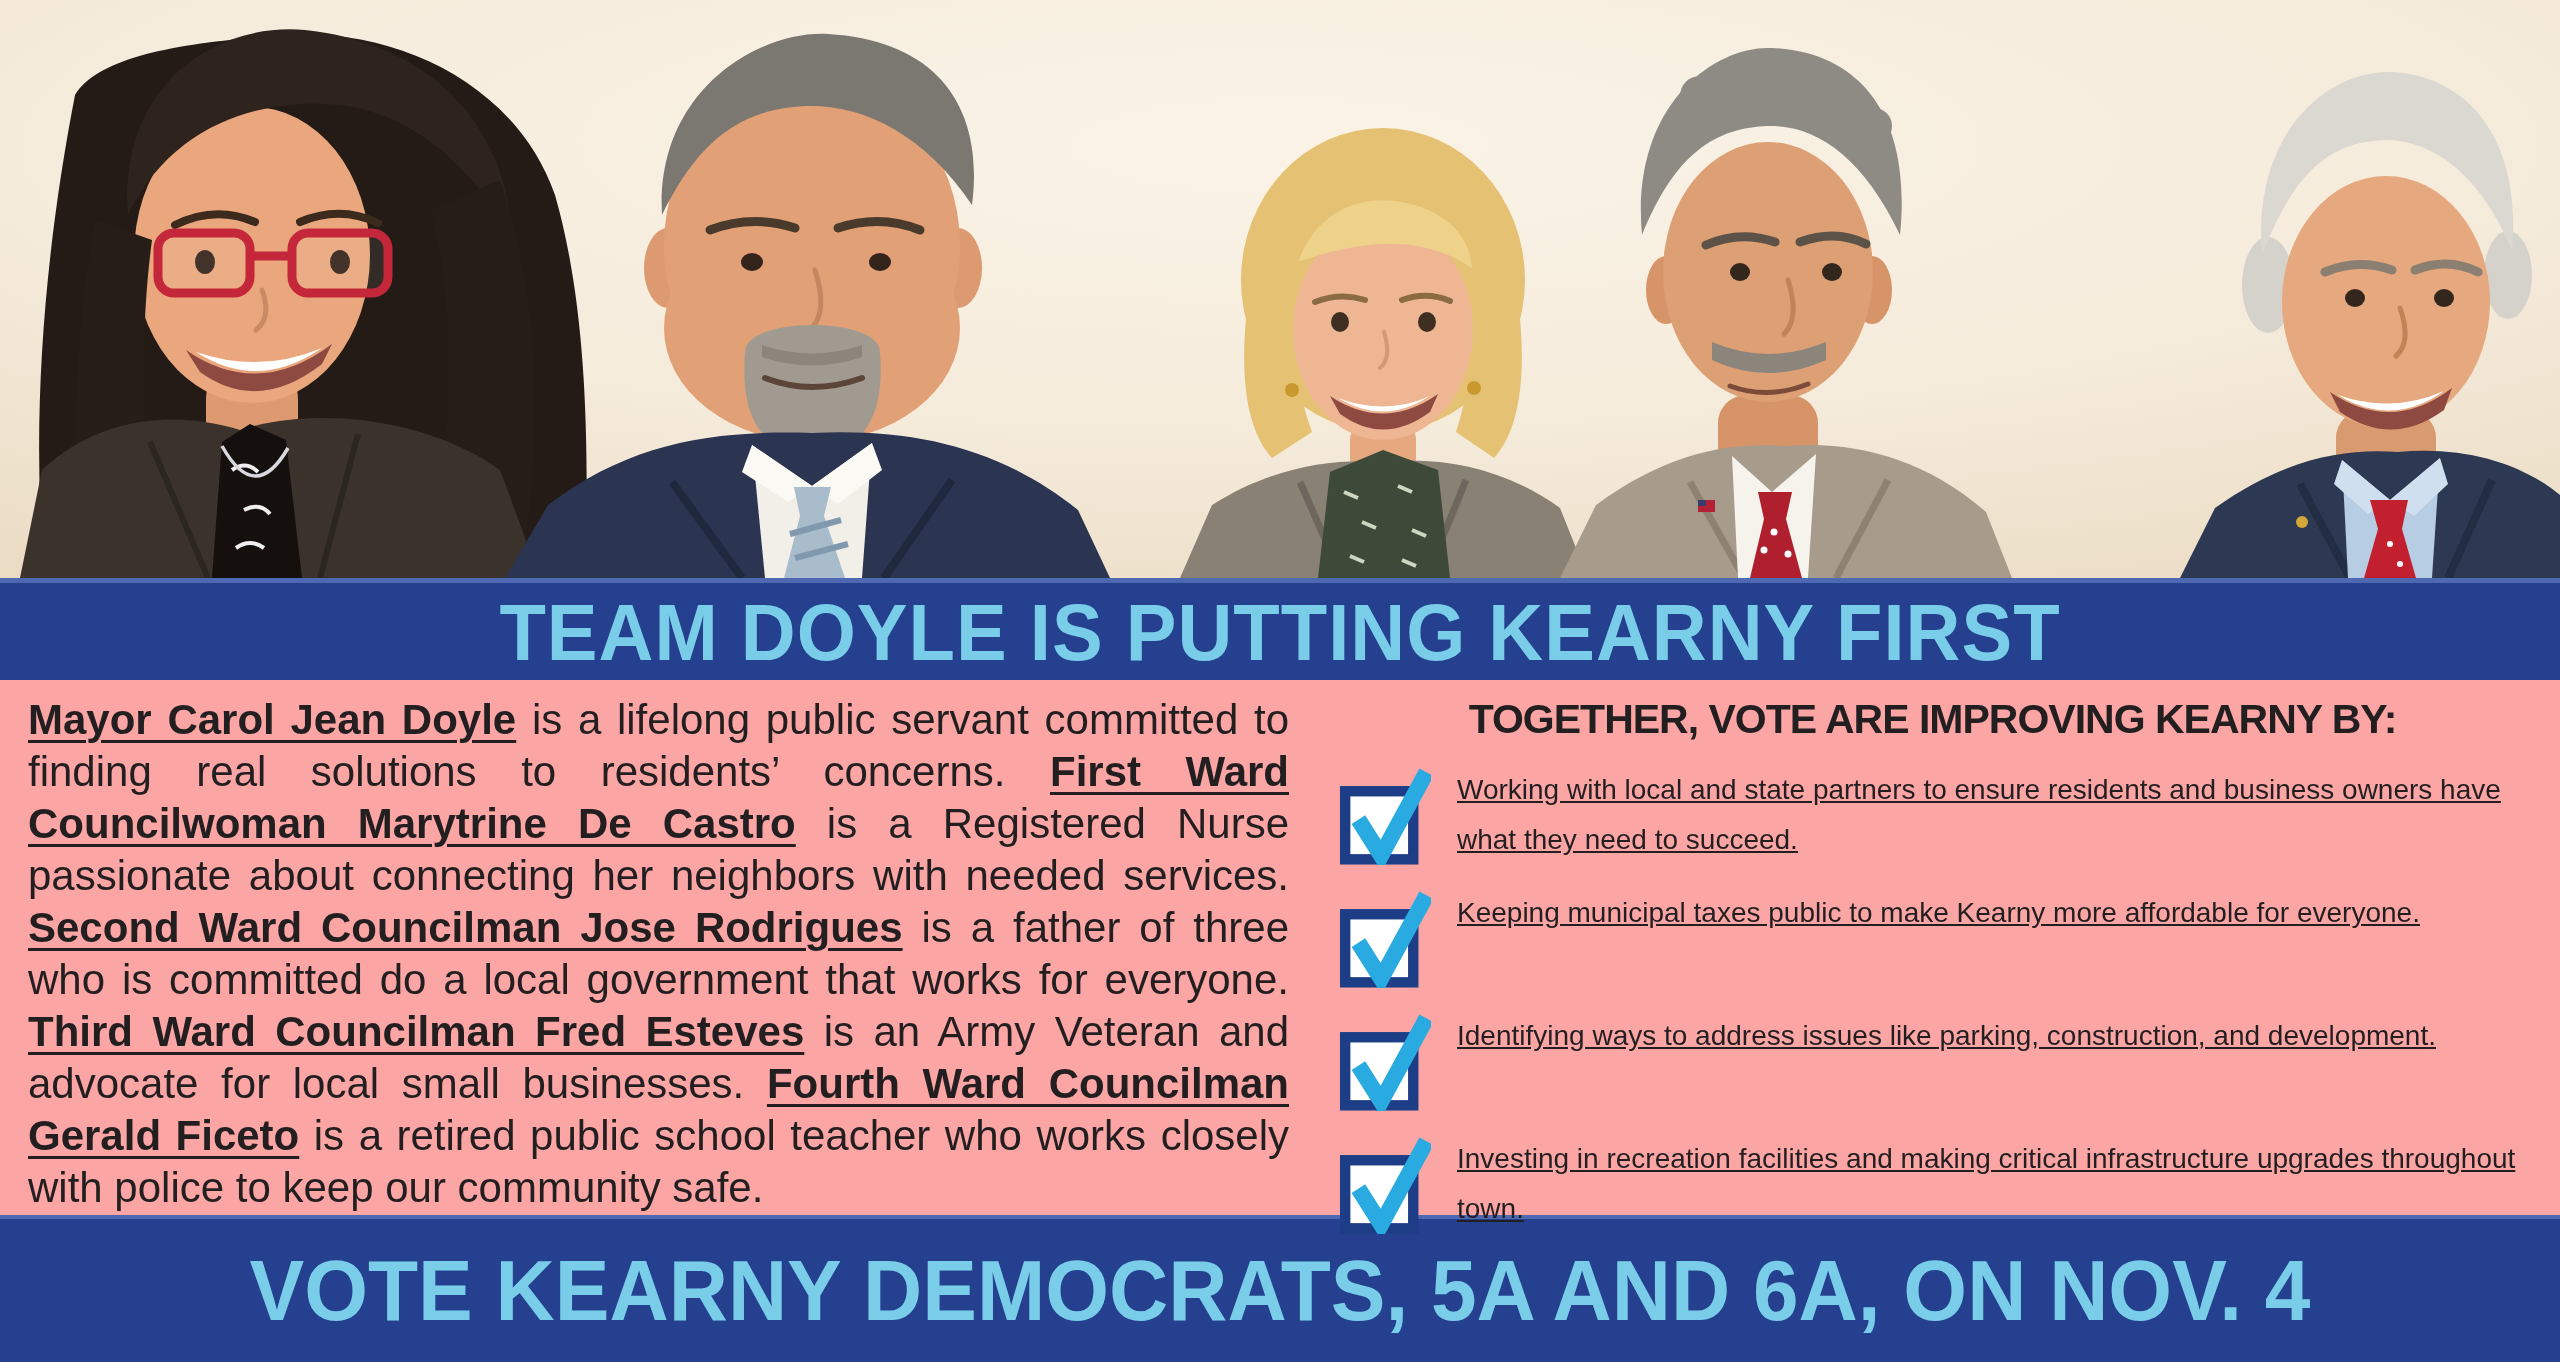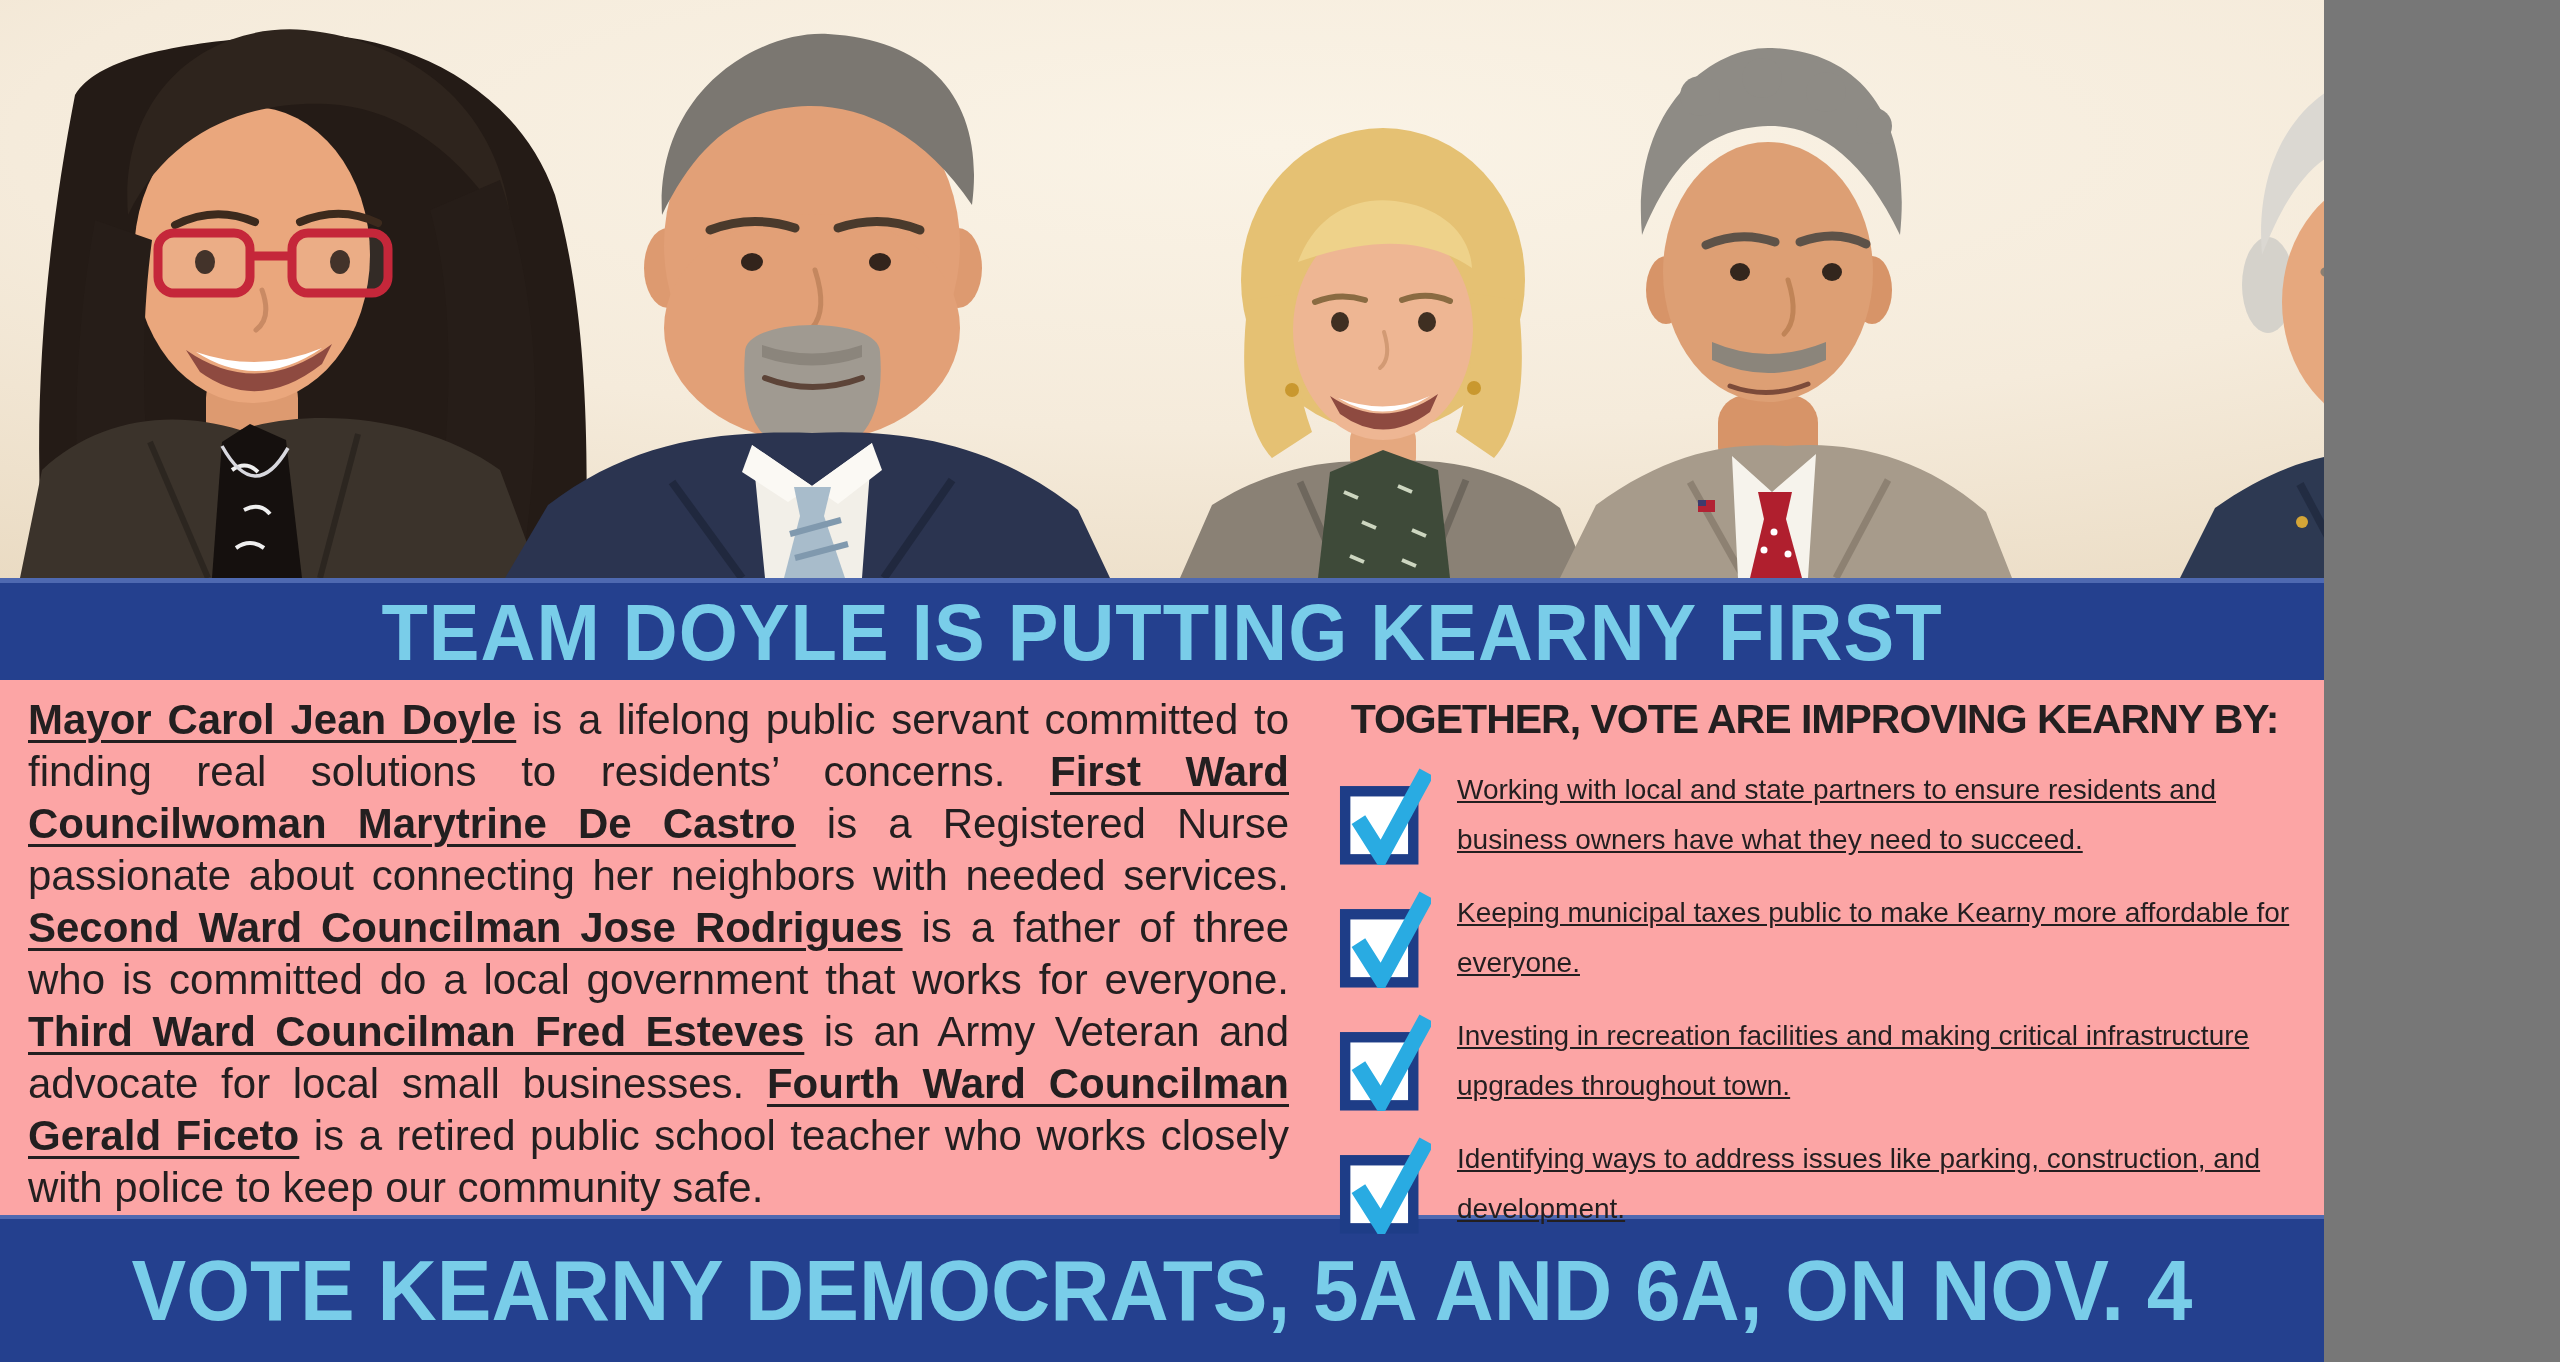--- a/index.html
+++ b/index.html
@@ -1,19 +1,19 @@
 <!DOCTYPE html>
 <html><head>
 <meta charset="utf-8">
 <title>Team Doyle Flyer</title>
 <style>
   html,body{margin:0;padding:0;background:#777;}
   *{box-sizing:border-box;}
   .flyer{
-    position:relative;width:2324px;height:1362px;background:#ffffff;overflow:hidden;
+    position:relative;width:2560px;height:1362px;background:#ffffff;overflow:hidden;
     font-family:"Liberation Sans", sans-serif;
   }
   
   .photo{width:2560px;height:578px;position:relative;background:#f5ebdb;}
   .photo svg{display:block;}
   
   .banner{background:#24408e;display:flex;flex-direction:column;align-items:center;justify-content:center;}
   .banner-top{height:102px;border-top:5px solid #4e69b1;}
   .banner-top .title{
     color:#79cde9;font-size:76px;font-weight:bold;letter-spacing:1px;line-height:1;
@@ -230,29 +230,29 @@
           <polyline points="24,62 48,100 96,12" fill="none" stroke="#29abe2" stroke-width="17"></polyline>
         </svg>
         <p>Keeping municipal taxes public to make Kearny more affordable for everyone.</p>
       </div>
 
       <div class="check-row">
         <svg class="check-icon" viewBox="0 0 100 110">
           <rect x="10" y="32" width="72" height="72" fill="#ffffff" stroke="#1e3d87" stroke-width="11"></rect>
           <polyline points="24,62 48,100 96,12" fill="none" stroke="#29abe2" stroke-width="17"></polyline>
         </svg>
+        <p>Identifying ways to address issues like parking, construction, and development.</p>
+      </div>
+
+      <div class="check-row">
+        <svg class="check-icon" viewBox="0 0 100 110">
+          <rect x="10" y="32" width="72" height="72" fill="#ffffff" stroke="#1e3d87" stroke-width="11"></rect>
+          <polyline points="24,62 48,100 96,12" fill="none" stroke="#29abe2" stroke-width="17"></polyline>
+        </svg>
         <p>Investing in recreation facilities and making critical infrastructure upgrades throughout town.</p>
-      </div>
-
-      <div class="check-row">
-        <svg class="check-icon" viewBox="0 0 100 110">
-          <rect x="10" y="32" width="72" height="72" fill="#ffffff" stroke="#1e3d87" stroke-width="11"></rect>
-          <polyline points="24,62 48,100 96,12" fill="none" stroke="#29abe2" stroke-width="17"></polyline>
-        </svg>
-        <p>Identifying ways to address issues like parking, construction, and development.</p>
       </div>
     </div>
   </div>
 
   <div class="banner banner-bottom">
     <div class="headline">VOTE KEARNY DEMOCRATS, 5A AND 6A, ON NOV. 4</div>
   </div>
 
 </div>
 

